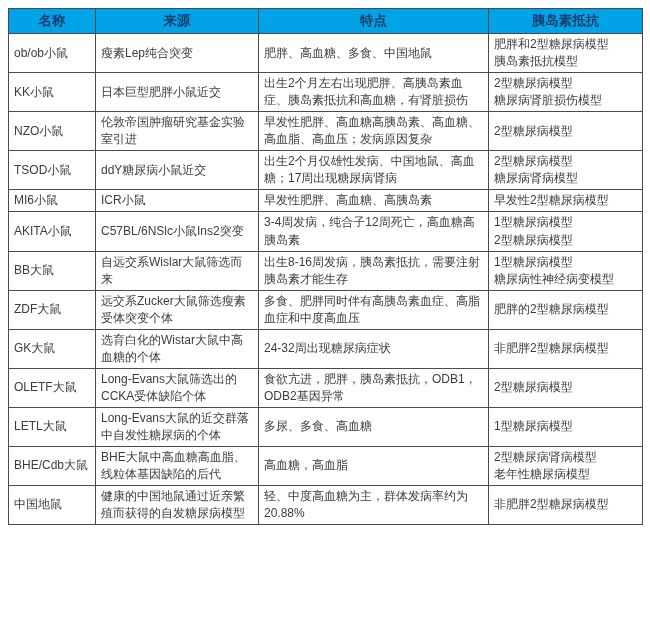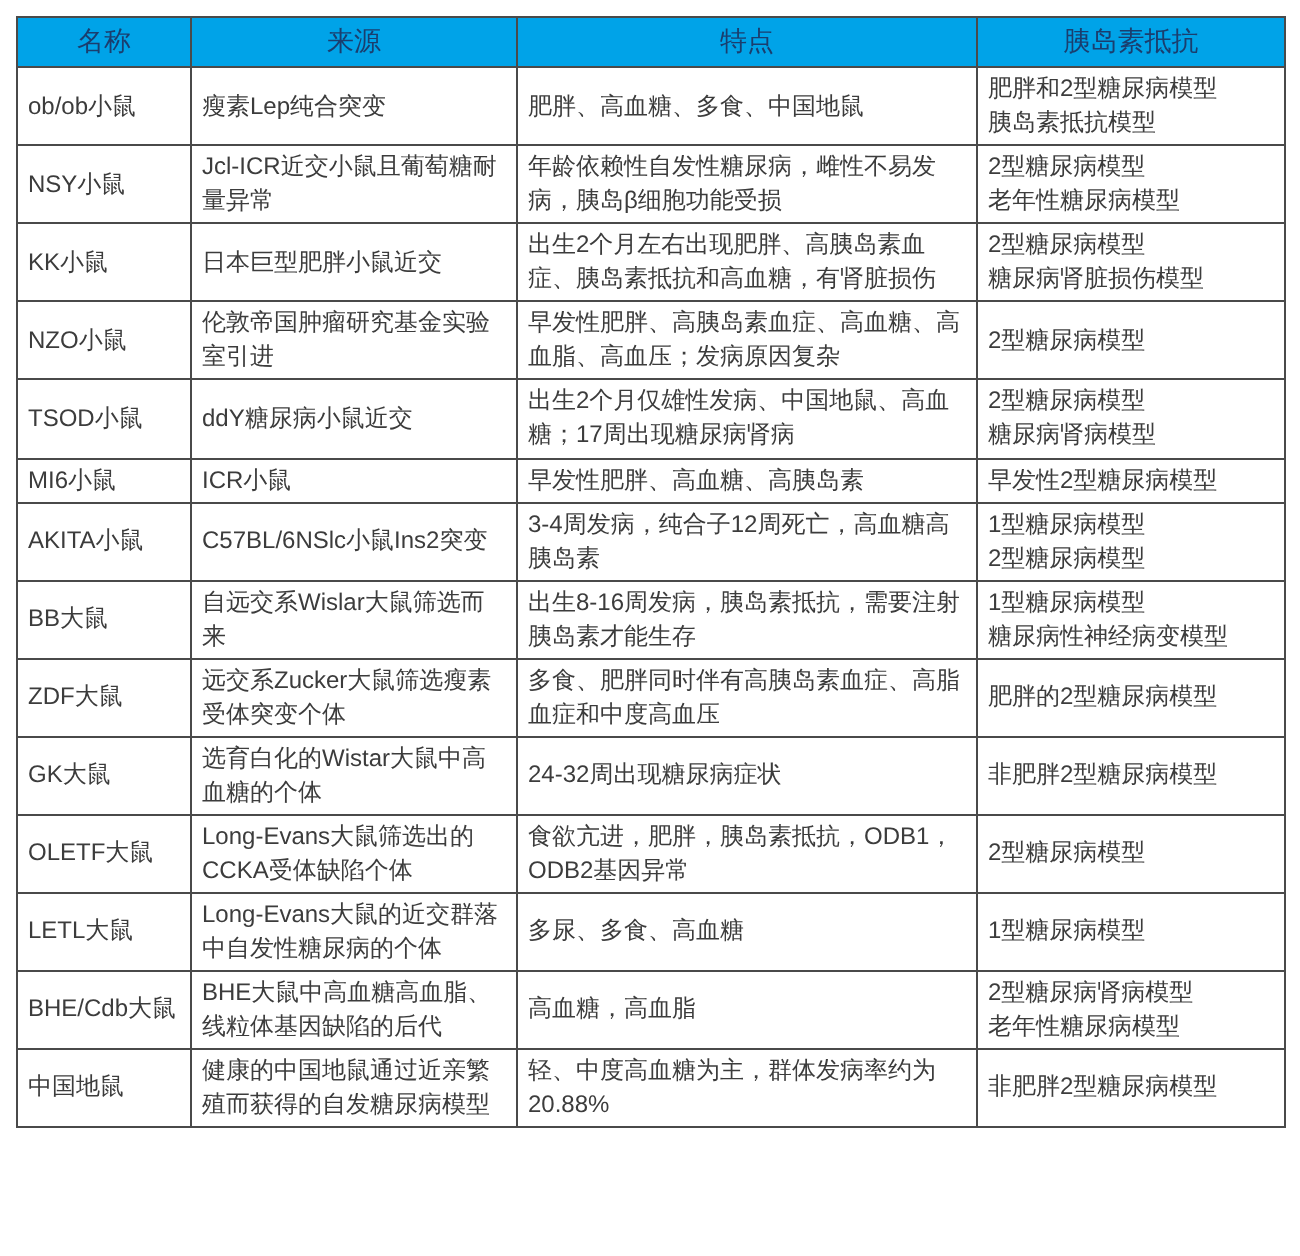--- a/index.html
+++ b/index.html
@@ -26,21 +26,21 @@
   col.c-feature { width: 230px; }
   col.c-scope   { width: 154px; }
   table.models th,
   table.models td {
     border: 1px solid #4a4a4a;
     box-sizing: border-box;
   }
   table.models th {
     background: #00a3e8;
     color: #1a3e6e;
-    font-weight: normal;
+    font-weight: bold;
     font-size: 13.5px;
     text-align: center;
     padding: 4px 4px;
     line-height: 1.2;
   }
   table.models td {
     font-size: 12px;
     color: #3c3c3c;
     padding: 2px 5px;
     line-height: 1.42;
@@ -71,37 +71,30 @@
     </thead>
     <tbody>
         <tr>
           <td>ob/ob小鼠</td>
           <td>瘦素Lep纯合突变</td>
           <td>肥胖、高血糖、多食、中国地鼠</td>
           <td>肥胖和2型糖尿病模型
 胰岛素抵抗模型</td>
         </tr>
         <tr>
-          <td>NSY小鼠</td>
-          <td>Jcl-ICR近交小鼠且葡萄糖耐量异常</td>
-          <td>年龄依赖性自发性糖尿病，雌性不易发病，胰岛β细胞功能受损</td>
-          <td>2型糖尿病模型
-老年性糖尿病模型</td>
-        </tr>
-        <tr>
           <td>KK小鼠</td>
           <td>日本巨型肥胖小鼠近交</td>
           <td>出生2个月左右出现肥胖、高胰岛素血症、胰岛素抵抗和高血糖，有肾脏损伤</td>
           <td>2型糖尿病模型
 糖尿病肾脏损伤模型</td>
         </tr>
         <tr>
           <td>NZO小鼠</td>
           <td>伦敦帝国肿瘤研究基金实验室引进</td>
-          <td>早发性肥胖、高胰岛素血症、高血糖、高血脂、高血压；发病原因复杂</td>
+          <td>早发性肥胖、高血糖高胰岛素、高血糖、高血脂、高血压；发病原因复杂</td>
           <td>2型糖尿病模型</td>
         </tr>
         <tr>
           <td>TSOD小鼠</td>
           <td>ddY糖尿病小鼠近交</td>
           <td>出生2个月仅雄性发病、中国地鼠、高血糖；17周出现糖尿病肾病</td>
           <td>2型糖尿病模型
 糖尿病肾病模型</td>
         </tr>
         <tr>

